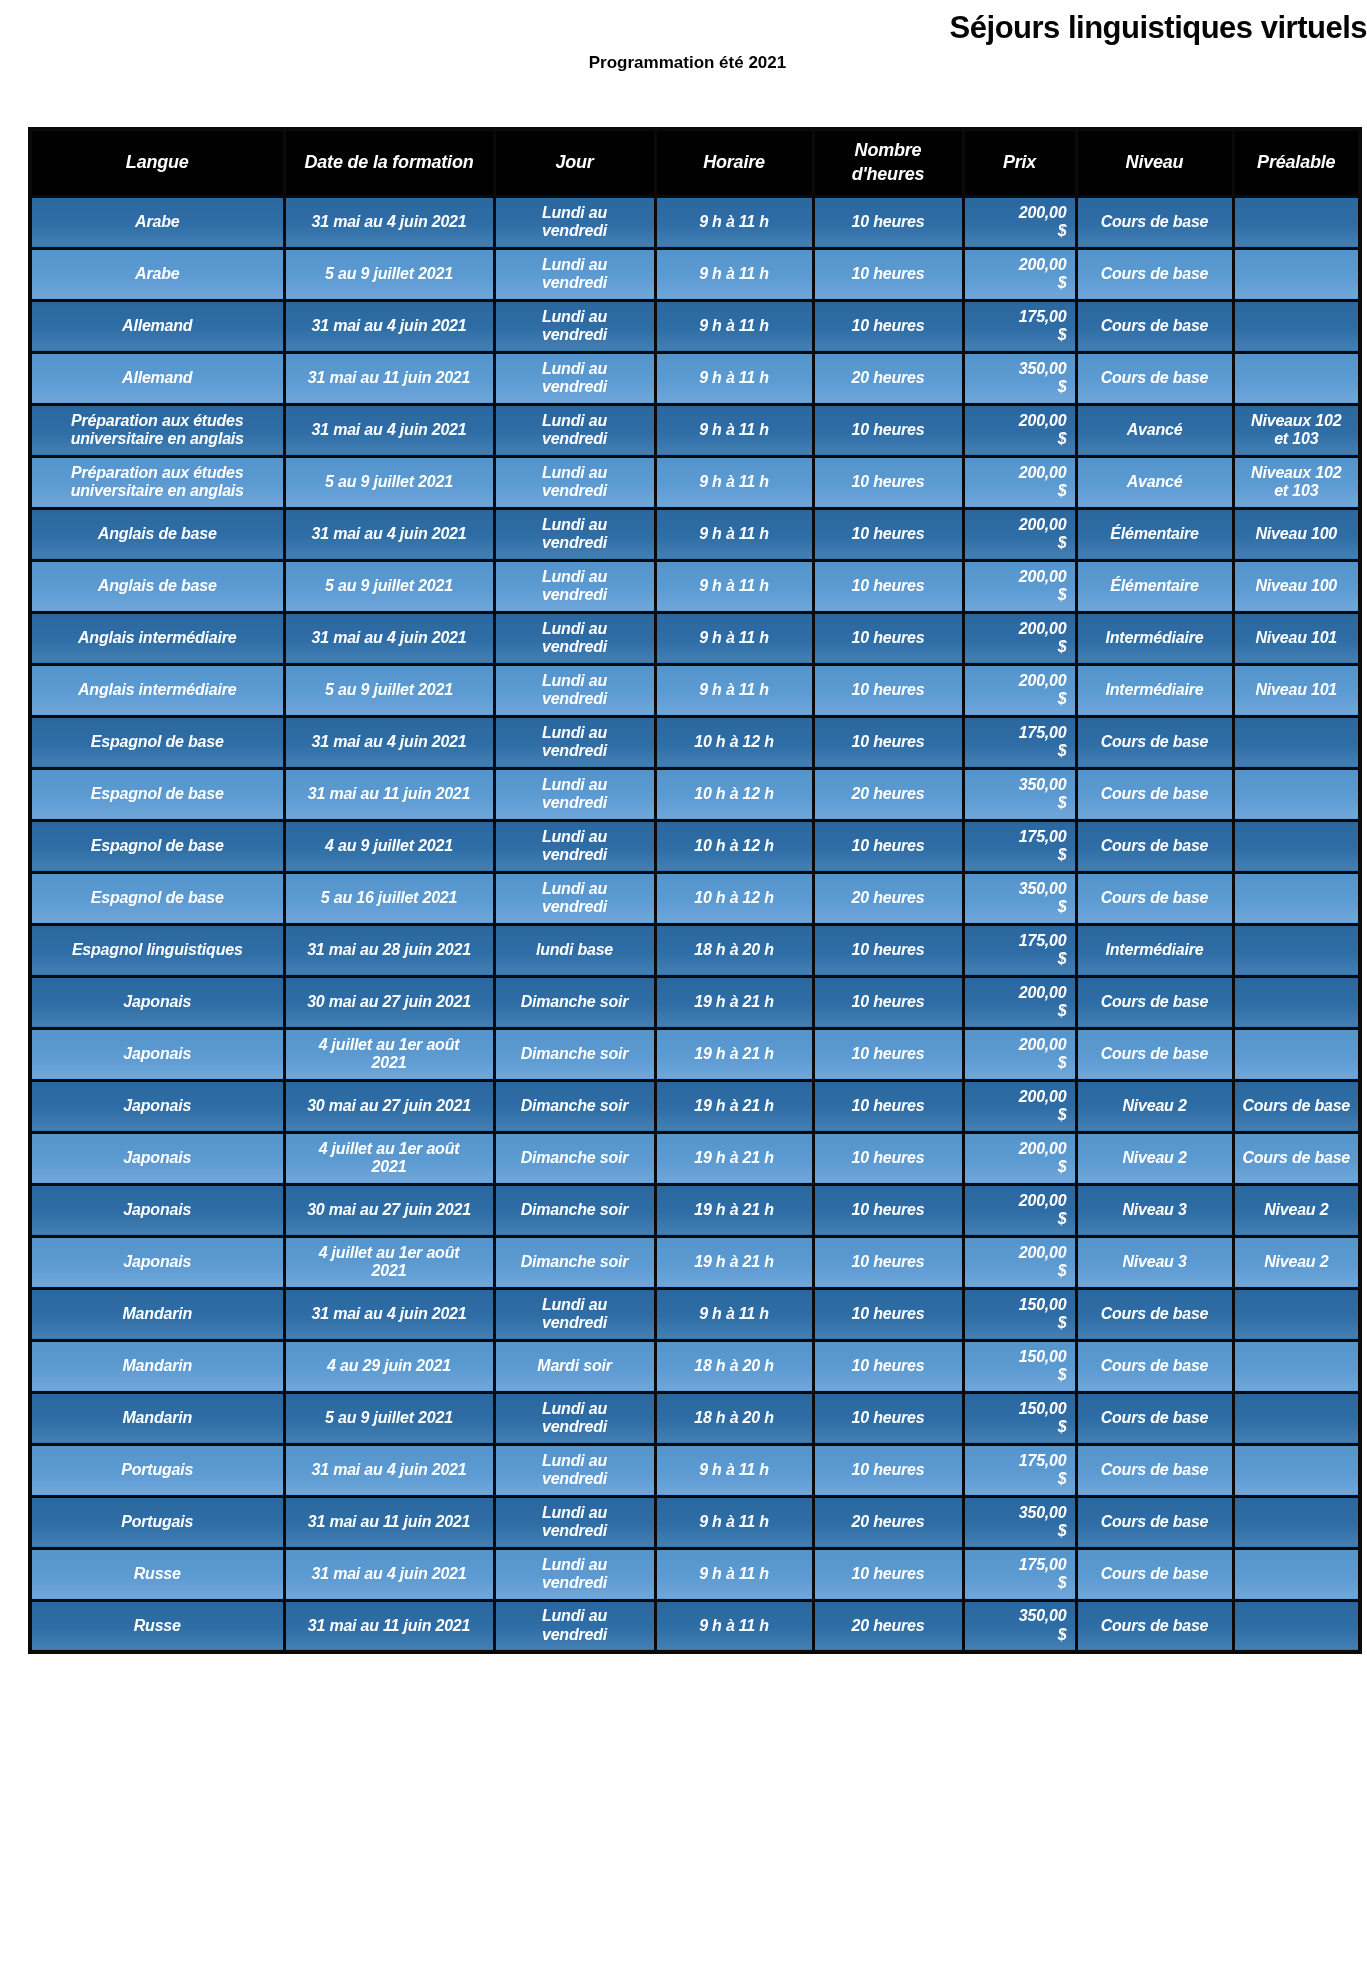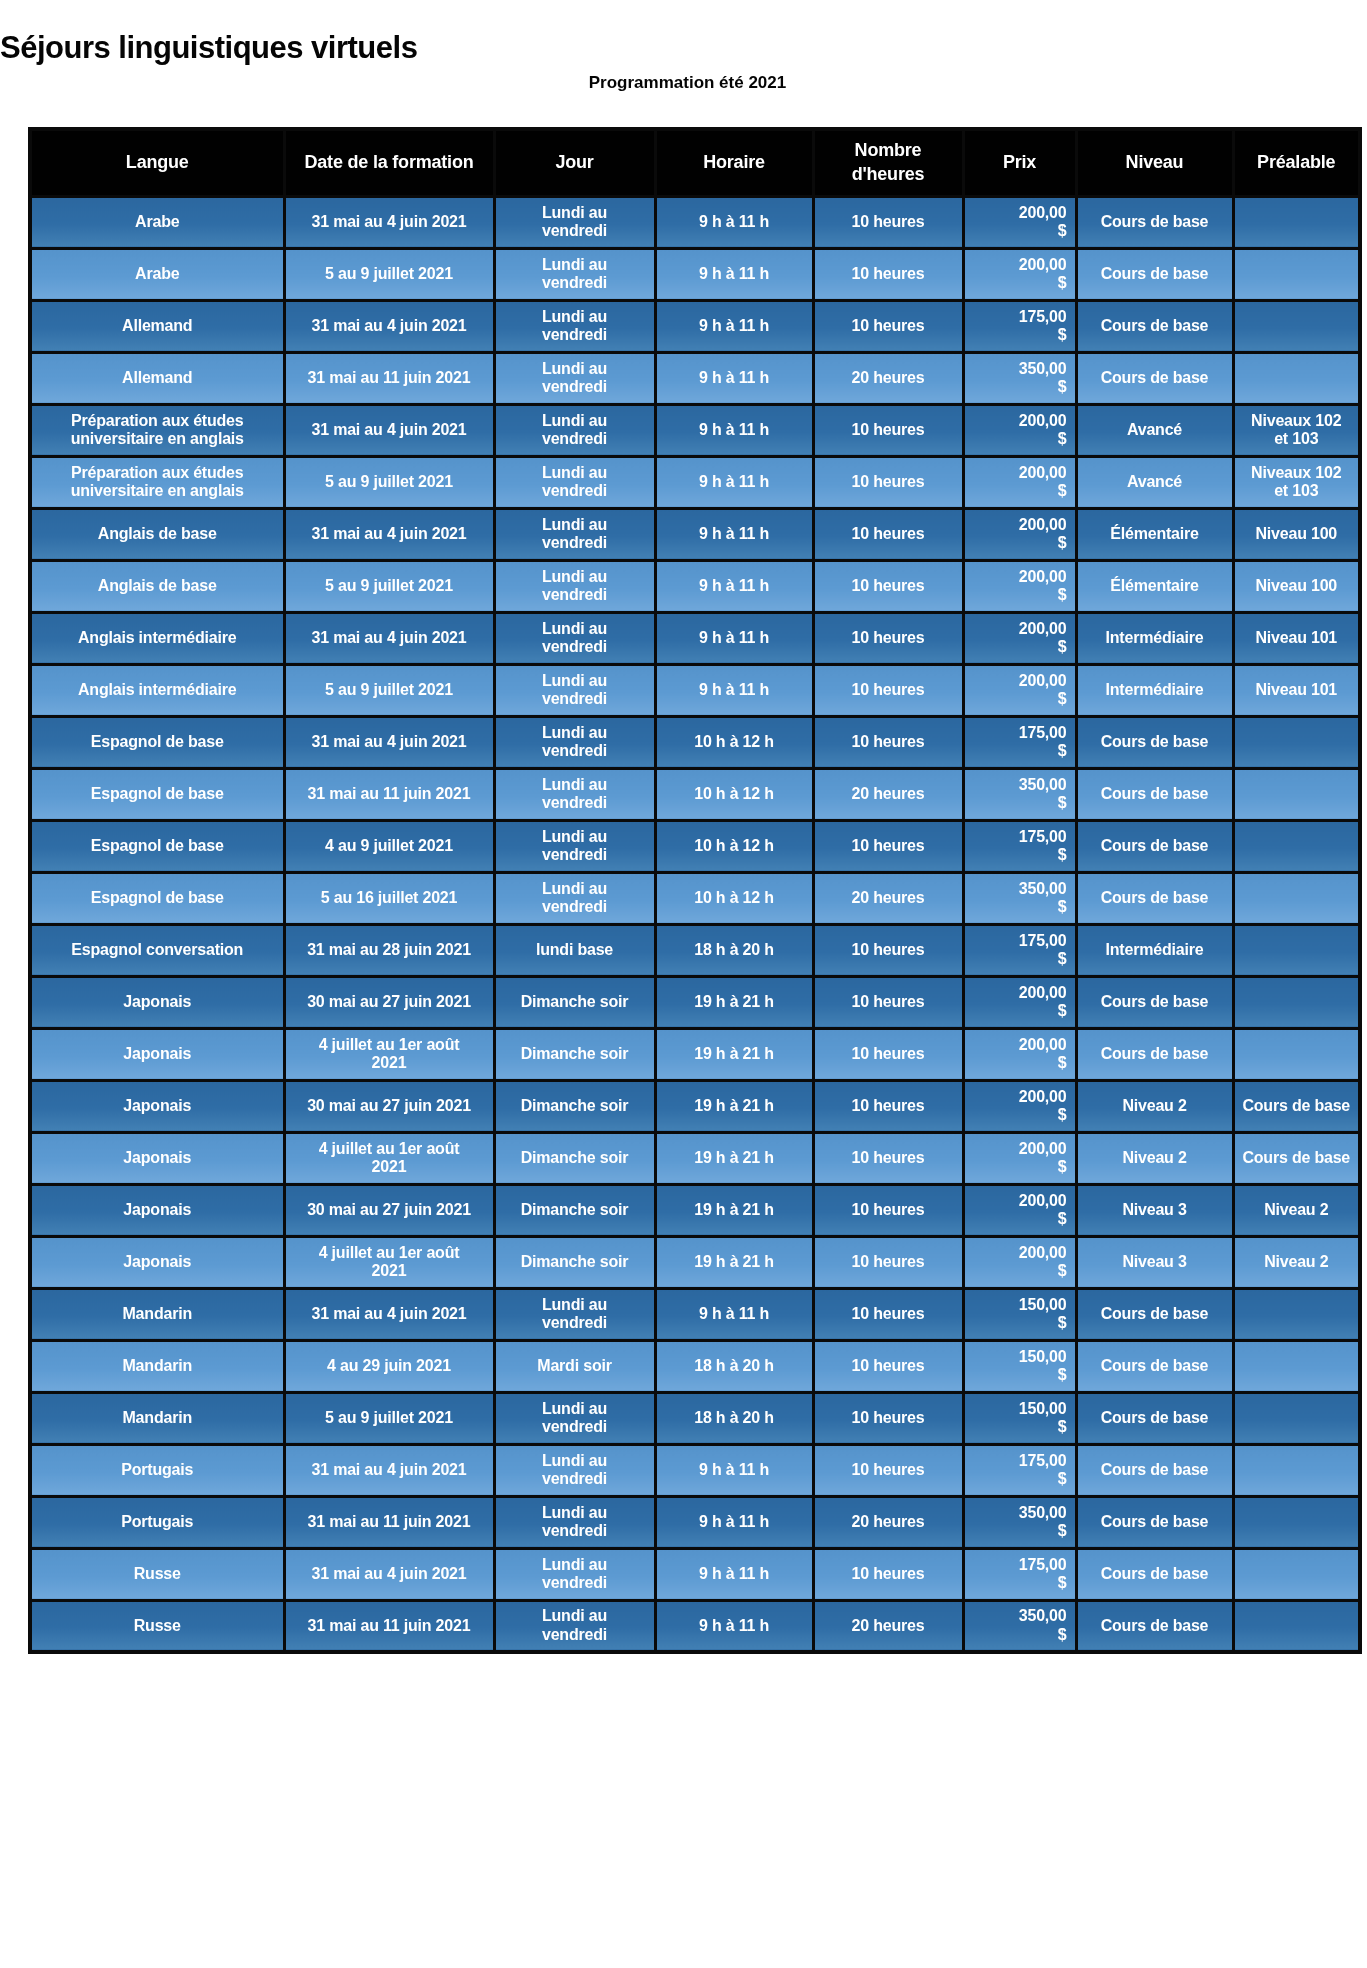--- a/index.html
+++ b/index.html
@@ -10,38 +10,39 @@
   *{box-sizing:border-box;}
   html,body{margin:0;padding:0;background:#ffffff;}
   .page{
     position:relative;
     width:1367px;height:1968px;
     background:#ffffff;
     font-family:"Liberation Sans","DejaVu Sans",sans-serif;
     overflow:hidden;
   }
   .page-title{
-    margin:0;padding-top:30px;
-    text-align:left;
+    margin:0;padding-top:10px;
+    text-align:right;
     font-size:31px;font-weight:700;
     letter-spacing:-0.5px;
     color:var(--title-text);
   }
   .page-subtitle{
     margin:7px 0 0 8px;
     text-align:center;
     font-size:17px;font-weight:700;
     color:var(--title-text);
   }
   table.courses{
     position:absolute;top:127px;left:28px;
     width:1330px;
     border-collapse:collapse;
     table-layout:fixed;
     border:4px solid var(--grid);
+    font-style:italic;
   }
   th,td{
     border:3px solid var(--grid);
     color:var(--cell-text);
     font-weight:700;
     text-align:center;
     vertical-align:middle;
     white-space:pre-line;
     letter-spacing:-0.2px;
     padding:2px 4px;
@@ -254,21 +255,21 @@
           <td class="col-1">5 au 16 juillet 2021</td>
           <td class="col-2">Lundi au
 vendredi</td>
           <td class="col-3">10 h à 12 h</td>
           <td class="col-4">20 heures</td>
           <td class="col-5">350,00 $</td>
           <td class="col-6">Cours de base</td>
           <td class="col-7"></td>
         </tr>
         <tr class="dark">
-          <td class="col-0">Espagnol conversation</td>
+          <td class="col-0">Espagnol linguistiques</td>
           <td class="col-1">31 mai au 28 juin 2021</td>
           <td class="col-2">lundi base</td>
           <td class="col-3">18 h à 20 h</td>
           <td class="col-4">10 heures</td>
           <td class="col-5">175,00 $</td>
           <td class="col-6">Intermédiaire</td>
           <td class="col-7"></td>
         </tr>
         <tr class="dark">
           <td class="col-0">Japonais</td>

